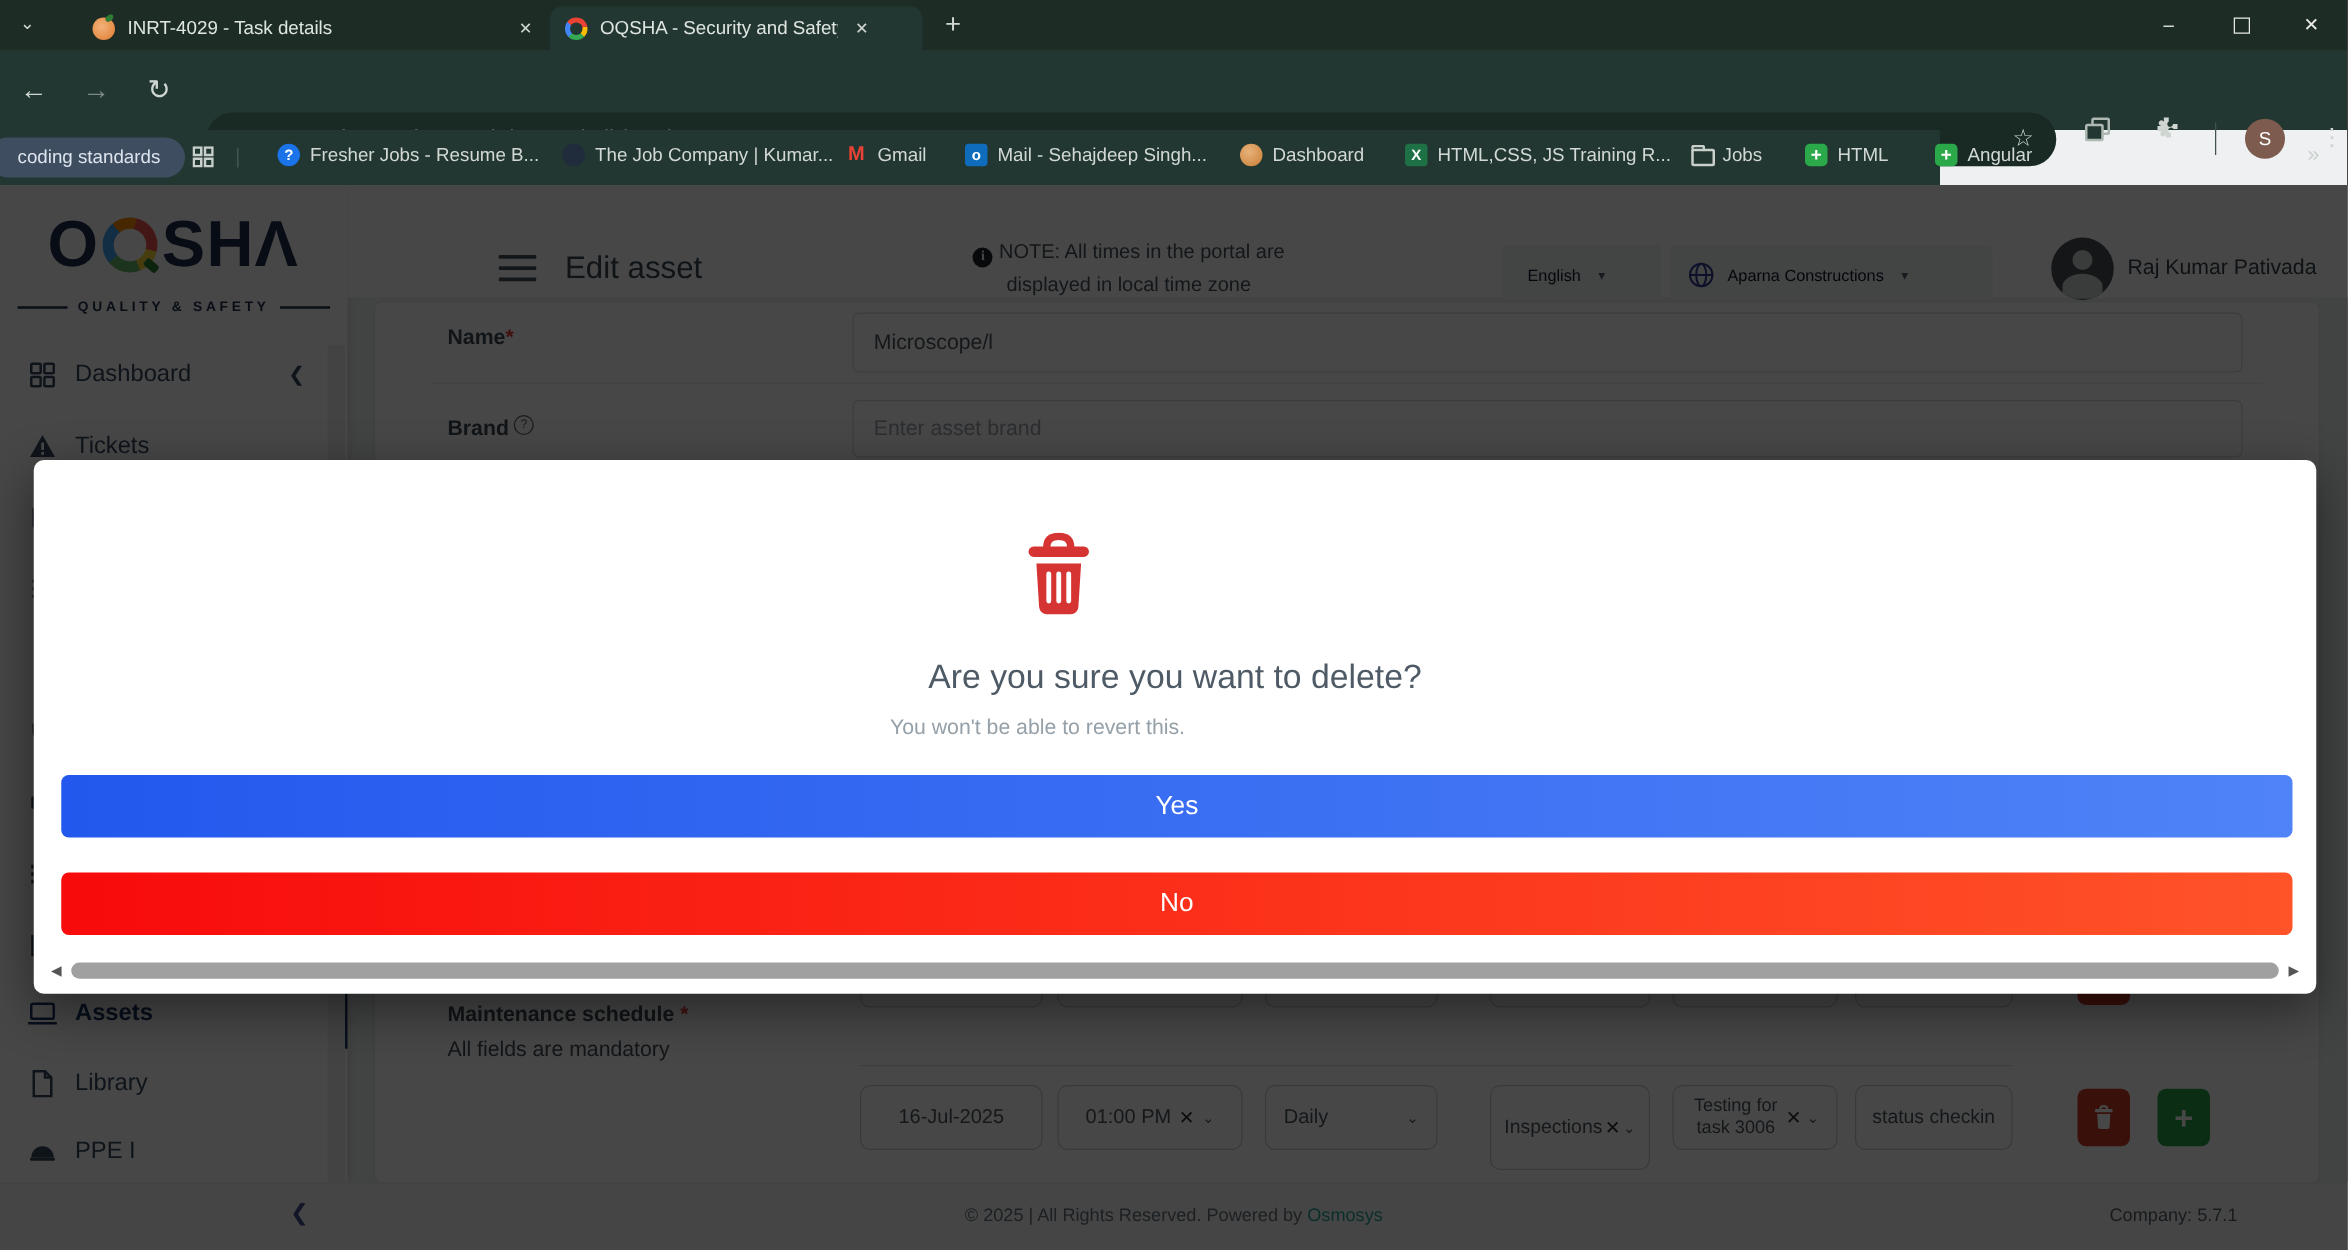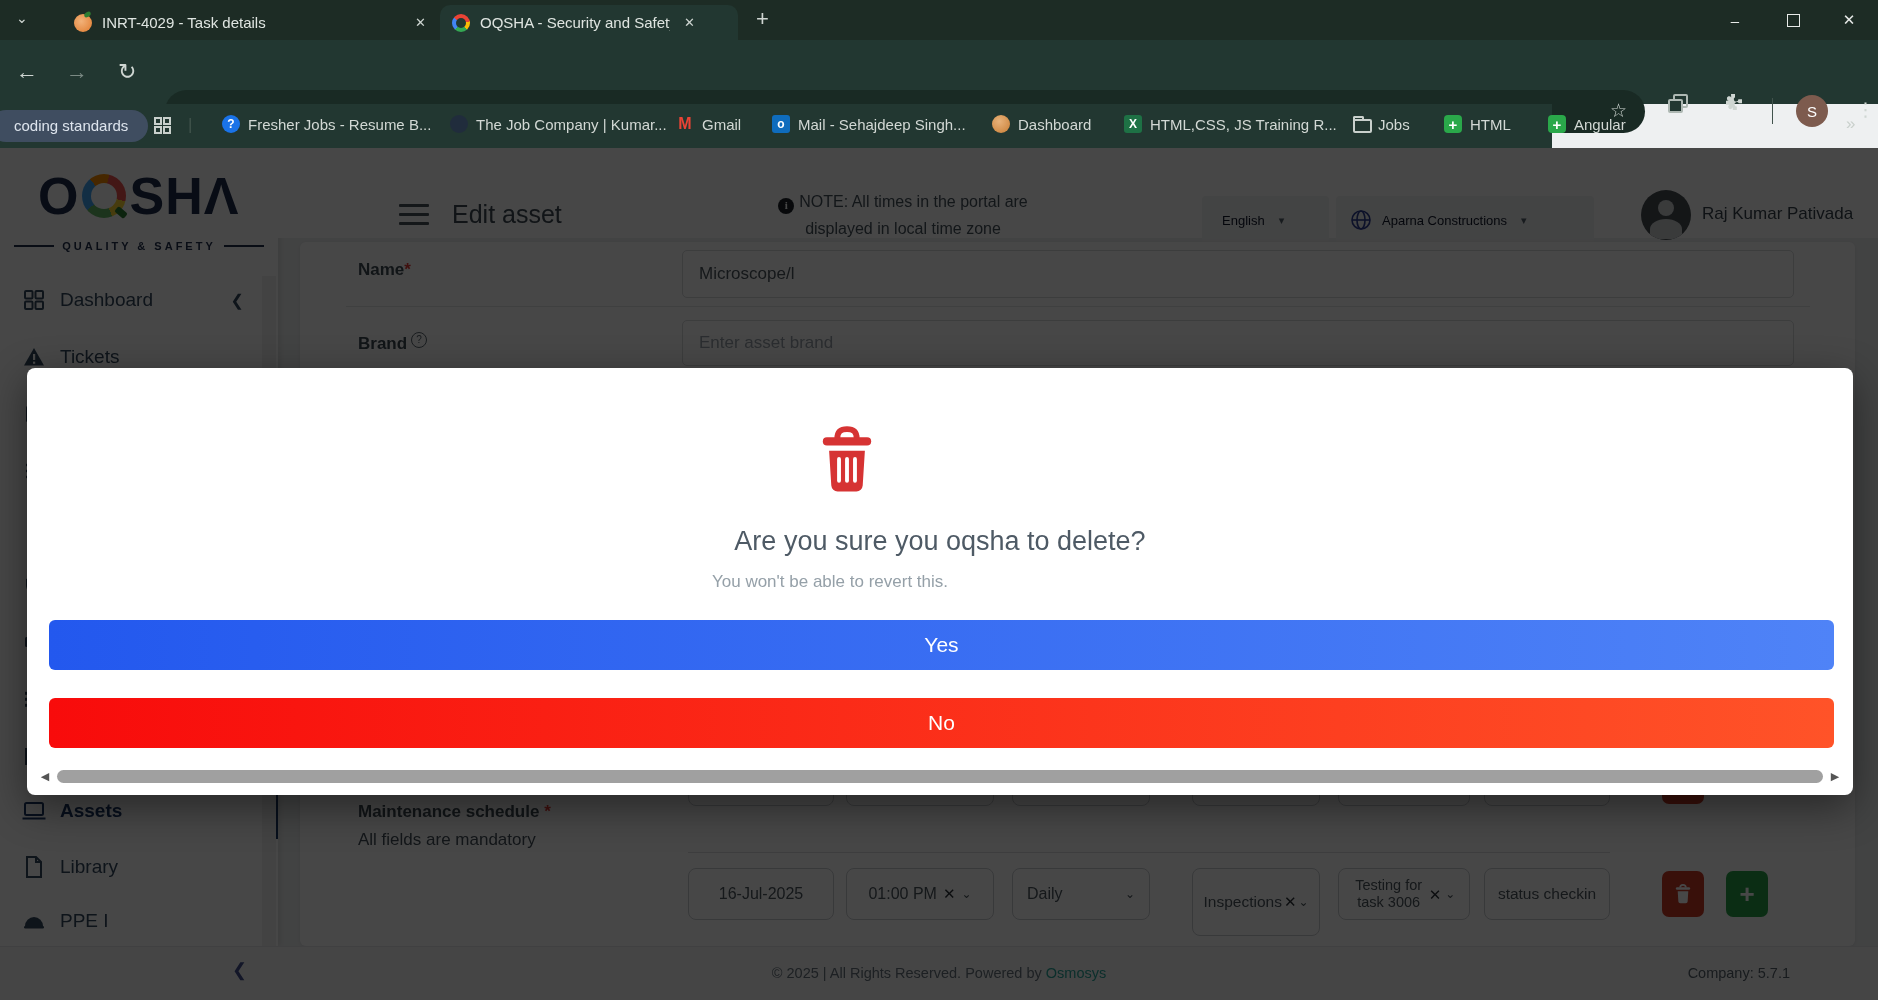--- a/index.html
+++ b/index.html
@@ -507,21 +507,21 @@
         <path d="M8 5 C8 2.2 9.5 1.2 12 1.2 C14.5 1.2 16 2.2 16 5" fill="none" stroke="#d63333" stroke-width="2.4"></path>
         <rect x="2" y="4.6" width="20" height="3.4" rx="1.7" fill="#d63333"></rect>
         <path d="M4.6 10.2 h14.8 l-0.9 14.4 a2.6 2.6 0 0 1 -2.6 2.4 h-7.8 a2.6 2.6 0 0 1 -2.6 -2.4 z" fill="#d63333"></path>
         <g fill="#fff">
             <rect x="7.9" y="12.8" width="1.6" height="10.6" rx="0.8"></rect>
             <rect x="11.2" y="12.8" width="1.6" height="10.6" rx="0.8"></rect>
             <rect x="14.5" y="12.8" width="1.6" height="10.6" rx="0.8"></rect>
           </g>
       </svg>
     </div>
-    <div class="m-title">Are you sure you oqsha to delete?</div>
+    <div class="m-title">Are you sure you want to delete?</div>
     <div class="m-sub">You won't be able to revert this.</div>
     <div class="m-btn m-yes">Yes</div>
     <div class="m-btn m-no">No</div>
     <div class="m-hscroll">
       <span class="m-harrow">◀</span>
       <span class="m-hthumb"></span>
       <span class="m-harrow">▶</span>
     </div>
   </div>
 

